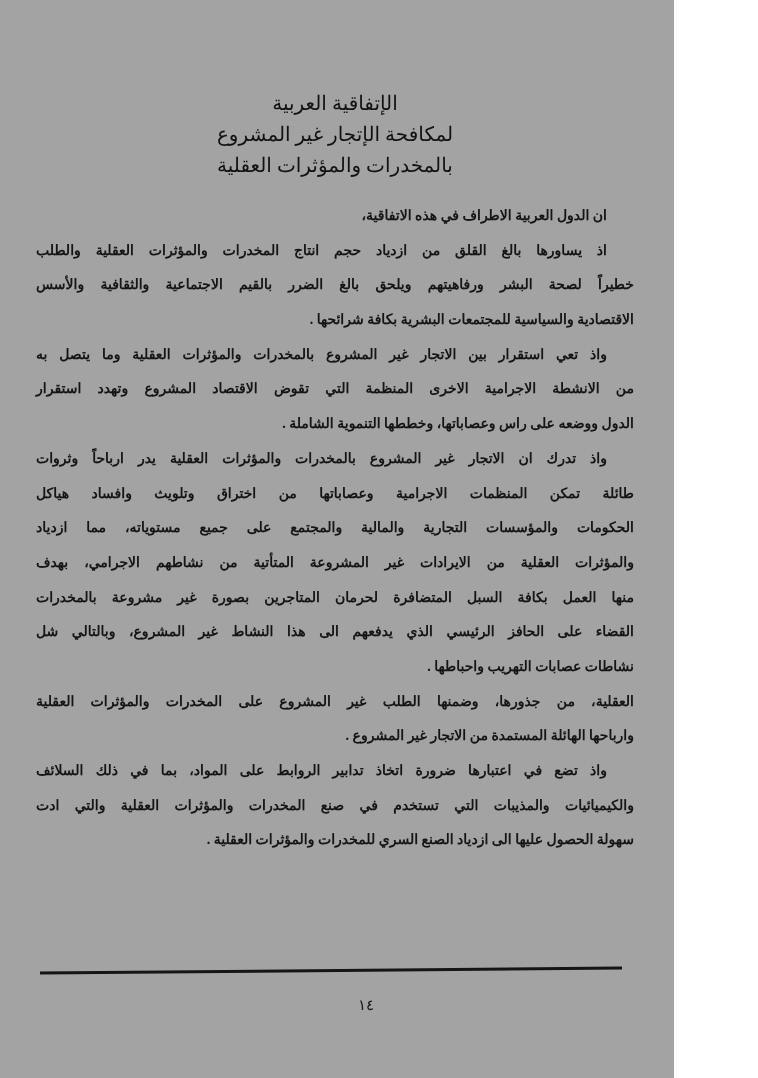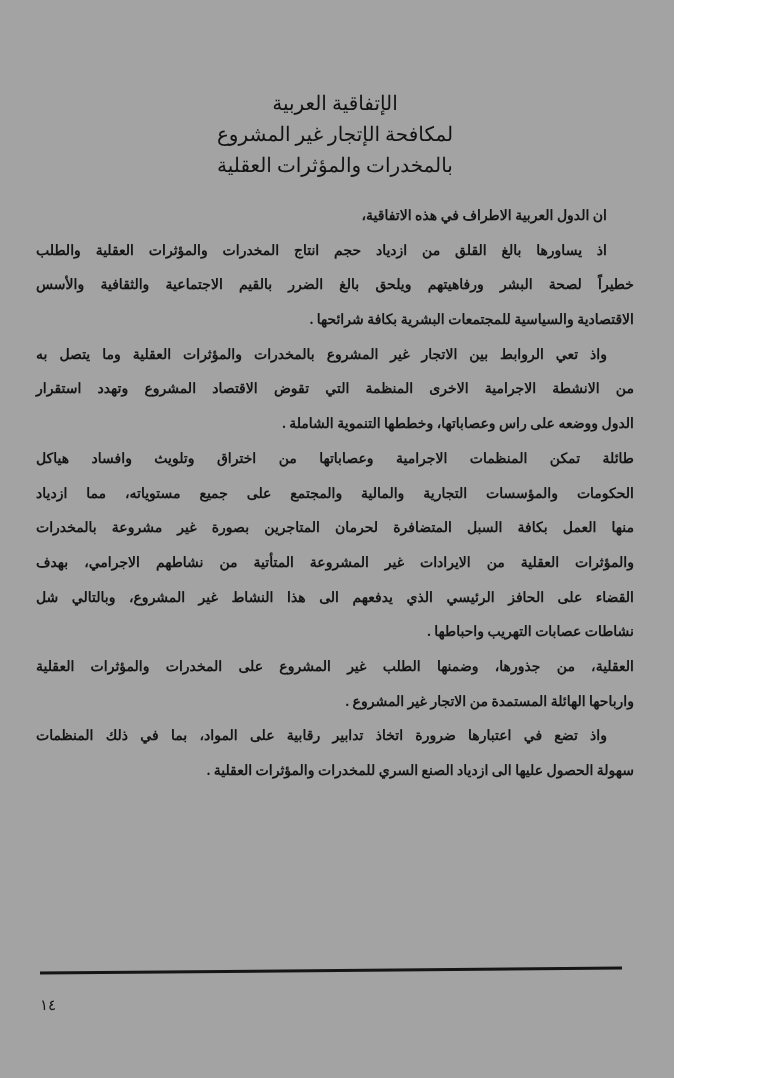--- a/index.html
+++ b/index.html
@@ -50,21 +50,21 @@
     width: 582px;
     height: 2.5px;
     background: #151515;
     transform: rotate(-0.5deg);
   }
   .page-number {
     position: absolute;
     top: 996px;
     left: 40px;
     width: 652px;
-    text-align: left;
+    text-align: center;
     font-size: 15px;
     font-weight: 400;
     color: #1a1a1a;
     direction: rtl;
   }
 </style>
 </head>
 <body>
 
 <div class="page">
@@ -73,32 +73,34 @@
     <div class="title-line">الإتفاقية العربية</div>
     <div class="title-line">لمكافحة الإتجار غير المشروع</div>
     <div class="title-line">بالمخدرات والمؤثرات العقلية</div>
   </div>
 
   <div class="body-block">
     <div class="line l-first">ان الدول العربية الاطراف في هذه الاتفاقية،</div>
     <div class="line l-first l-fill">اذ يساورها بالغ القلق من ازدياد حجم انتاج المخدرات والمؤثرات العقلية والطلب</div>
     <div class="line l-fill">خطيراً لصحة البشر ورفاهيتهم ويلحق بالغ الضرر بالقيم الاجتماعية والثقافية والأسس</div>
     <div class="line">الاقتصادية والسياسية للمجتمعات البشرية بكافة شرائحها .</div>
-    <div class="line l-first l-fill">واذ تعي الروابط بين الاتجار غير المشروع بالمخدرات والمؤثرات العقلية وما يتصل به</div>
+    <div class="line l-first l-fill">واذ تعي استقرار بين الاتجار غير المشروع بالمخدرات والمؤثرات العقلية وما يتصل به</div>
     <div class="line l-fill">من الانشطة الاجرامية الاخرى المنظمة التي تقوض الاقتصاد المشروع وتهدد استقرار</div>
     <div class="line">الدول ووضعه على راس وعصاباتها، وخططها التنموية الشاملة .</div>
+    <div class="line l-first l-fill">واذ تدرك ان الاتجار غير المشروع بالمخدرات والمؤثرات العقلية يدر ارباحاً وثروات</div>
     <div class="line l-fill">طائلة تمكن المنظمات الاجرامية وعصاباتها من اختراق وتلويث وافساد هياكل</div>
     <div class="line l-fill">الحكومات والمؤسسات التجارية والمالية والمجتمع على جميع مستوياته، مما ازدياد</div>
+    <div class="line l-fill">والمؤثرات العقلية من الايرادات غير المشروعة المتأتية من نشاطهم الاجرامي، بهدف</div>
     <div class="line l-fill">منها العمل بكافة السبل المتضافرة لحرمان المتاجرين بصورة غير مشروعة بالمخدرات</div>
-    <div class="line l-fill">والمؤثرات العقلية من الايرادات غير المشروعة المتأتية من نشاطهم الاجرامي، بهدف</div>
     <div class="line l-fill">القضاء على الحافز الرئيسي الذي يدفعهم الى هذا النشاط غير المشروع، وبالتالي شل</div>
     <div class="line">نشاطات عصابات التهريب واحباطها .</div>
     <div class="line l-fill">العقلية، من جذورها، وضمنها الطلب غير المشروع على المخدرات والمؤثرات العقلية</div>
     <div class="line">وارباحها الهائلة المستمدة من الاتجار غير المشروع .</div>
-    <div class="line l-first l-fill">واذ تضع في اعتبارها ضرورة اتخاذ تدابير رقابية على المواد، بما في ذلك المنظمات</div>
+    <div class="line l-first l-fill">واذ تضع في اعتبارها ضرورة اتخاذ تدابير الروابط على المواد، بما في ذلك السلائف</div>
+    <div class="line l-fill">والكيميائيات والمذيبات التي تستخدم في صنع المخدرات والمؤثرات العقلية والتي ادت</div>
     <div class="line">سهولة الحصول عليها الى ازدياد الصنع السري للمخدرات والمؤثرات العقلية .</div>
   </div>
 
   <div class="footer-rule"></div>
 
   <div class="page-number">١٤</div>
 
 </div>
 
 </body></html>

